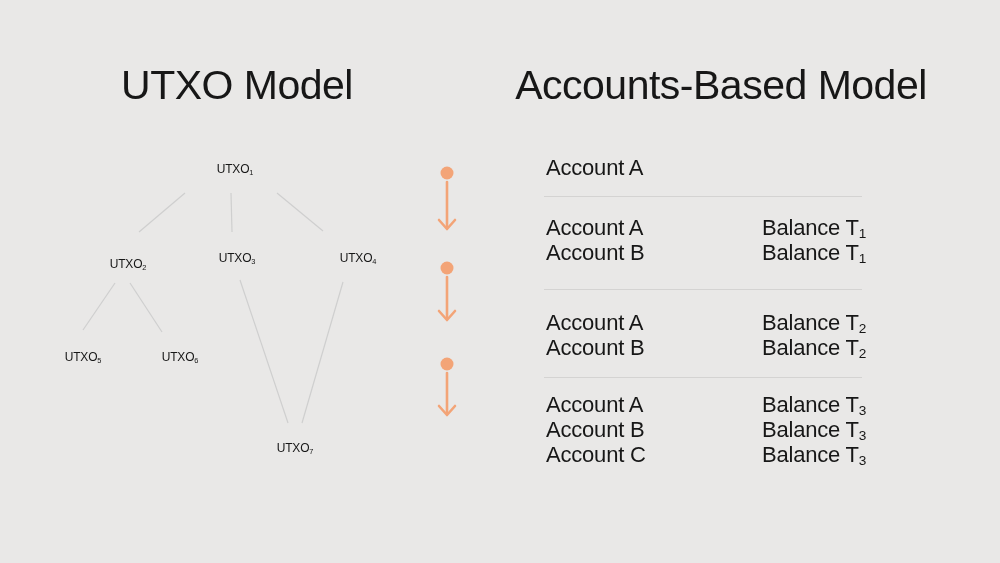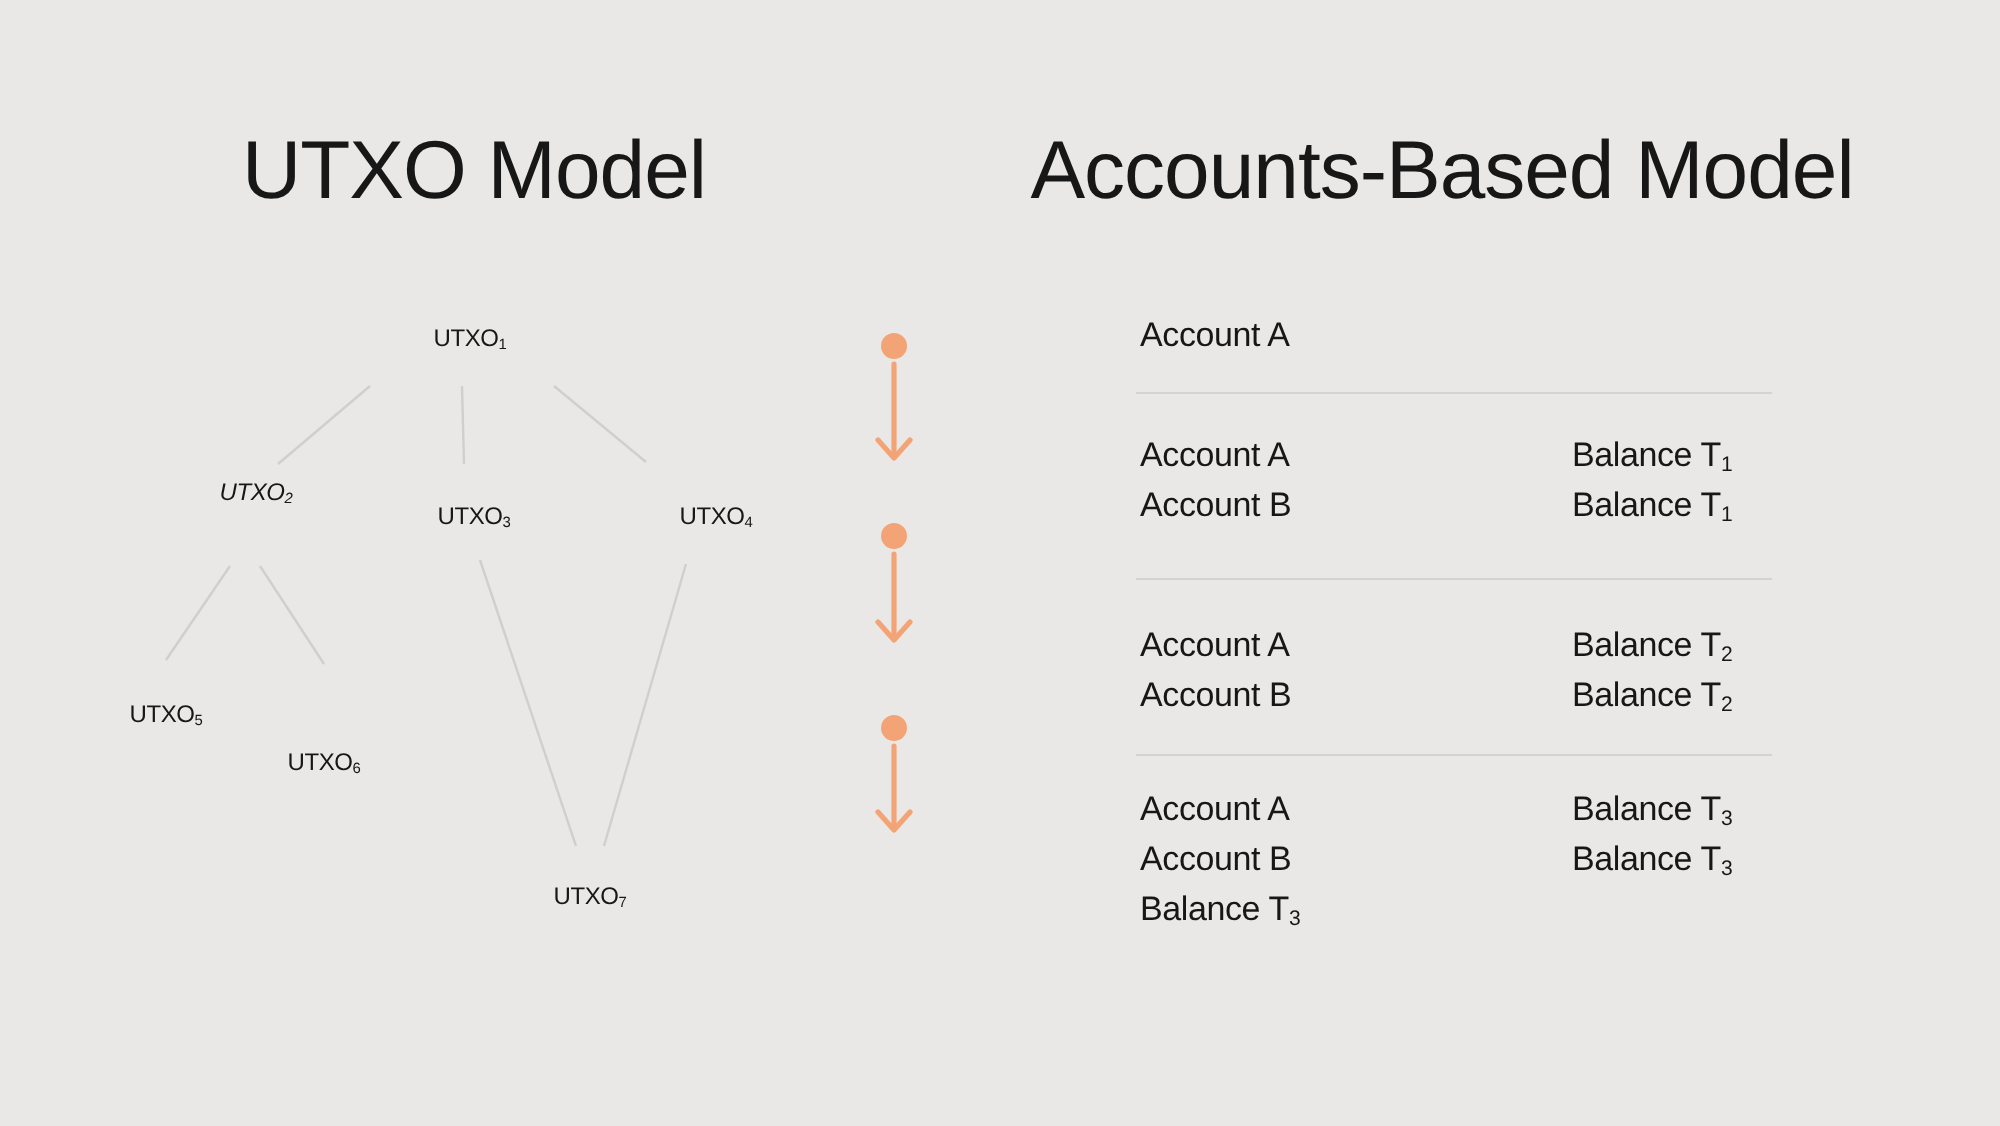--- a/index.html
+++ b/index.html
@@ -68,24 +68,24 @@
     white-space: nowrap;
   }
   .node sub, .cell sub {
     font-size: 0.62em;
     line-height: 0;
     vertical-align: -0.22em;
   }
 
   .account-table {
     position: absolute;
-    left: 568px;
+    left: 544px;
     top: 155px;
     width: 318px;
-    font-size: 17px;
+    font-size: 22px;
     letter-spacing: -0.2px;
   }
   .trow {
     display: flex;
     height: 25px;
     line-height: 25px;
     padding-left: 2px;
     white-space: nowrap;
   }
   .cell.account { width: 216px; flex: none; }
@@ -132,25 +132,25 @@
       </g>
       <g>
         <circle class="arrow-dot" cx="447" cy="364" r="6.5"></circle>
         <line class="arrow-line" x1="447" y1="373" x2="447" y2="412"></line>
         <polyline class="arrow-head" points="439,406 447,415 455,406"></polyline>
       </g>
     </g>
   </svg>
 
   <div class="node" style="left:235px; top:169px;"><span>UTXO</span><sub>1</sub></div>
-  <div class="node" style="left:128px; top:246px;font-style:italic;"><span>UTXO</span><sub>2</sub></div>
+  <div class="node" style="left:128px; top:264px;"><span>UTXO</span><sub>2</sub></div>
   <div class="node" style="left:237px; top:258px;"><span>UTXO</span><sub>3</sub></div>
   <div class="node" style="left:358px; top:258px;"><span>UTXO</span><sub>4</sub></div>
   <div class="node" style="left:83px;  top:357px;text-align:right;"><span>UTXO</span><sub>5</sub></div>
-  <div class="node" style="left:162px; top:357px;margin-top:24px;"><span>UTXO</span><sub>6</sub></div>
+  <div class="node" style="left:180px; top:357px;"><span>UTXO</span><sub>6</sub></div>
   <div class="node" style="left:295px; top:448px;text-align:right;"><span>UTXO</span><sub>7</sub></div>
 
   <div class="account-table">
 
     <div class="group g1">
       <div class="trow">
         <span class="cell account"><span>Account A</span></span>
       </div>
     </div>
 
@@ -185,18 +185,19 @@
     <div class="group g4">
       <div class="trow">
         <span class="cell account"><span>Account A</span></span>
         <span class="cell balance"><span>Balance T</span><sub>3</sub></span>
       </div>
       <div class="trow">
         <span class="cell account"><span>Account B</span></span>
         <span class="cell balance"><span>Balance T</span><sub>3</sub></span>
       </div>
       <div class="trow">
+        <span class="cell account"><span>Account C</span></span>
         <span class="cell balance"><span>Balance T</span><sub>3</sub></span>
       </div>
     </div>
 
   </div>
 </div>
 
 </body></html>

